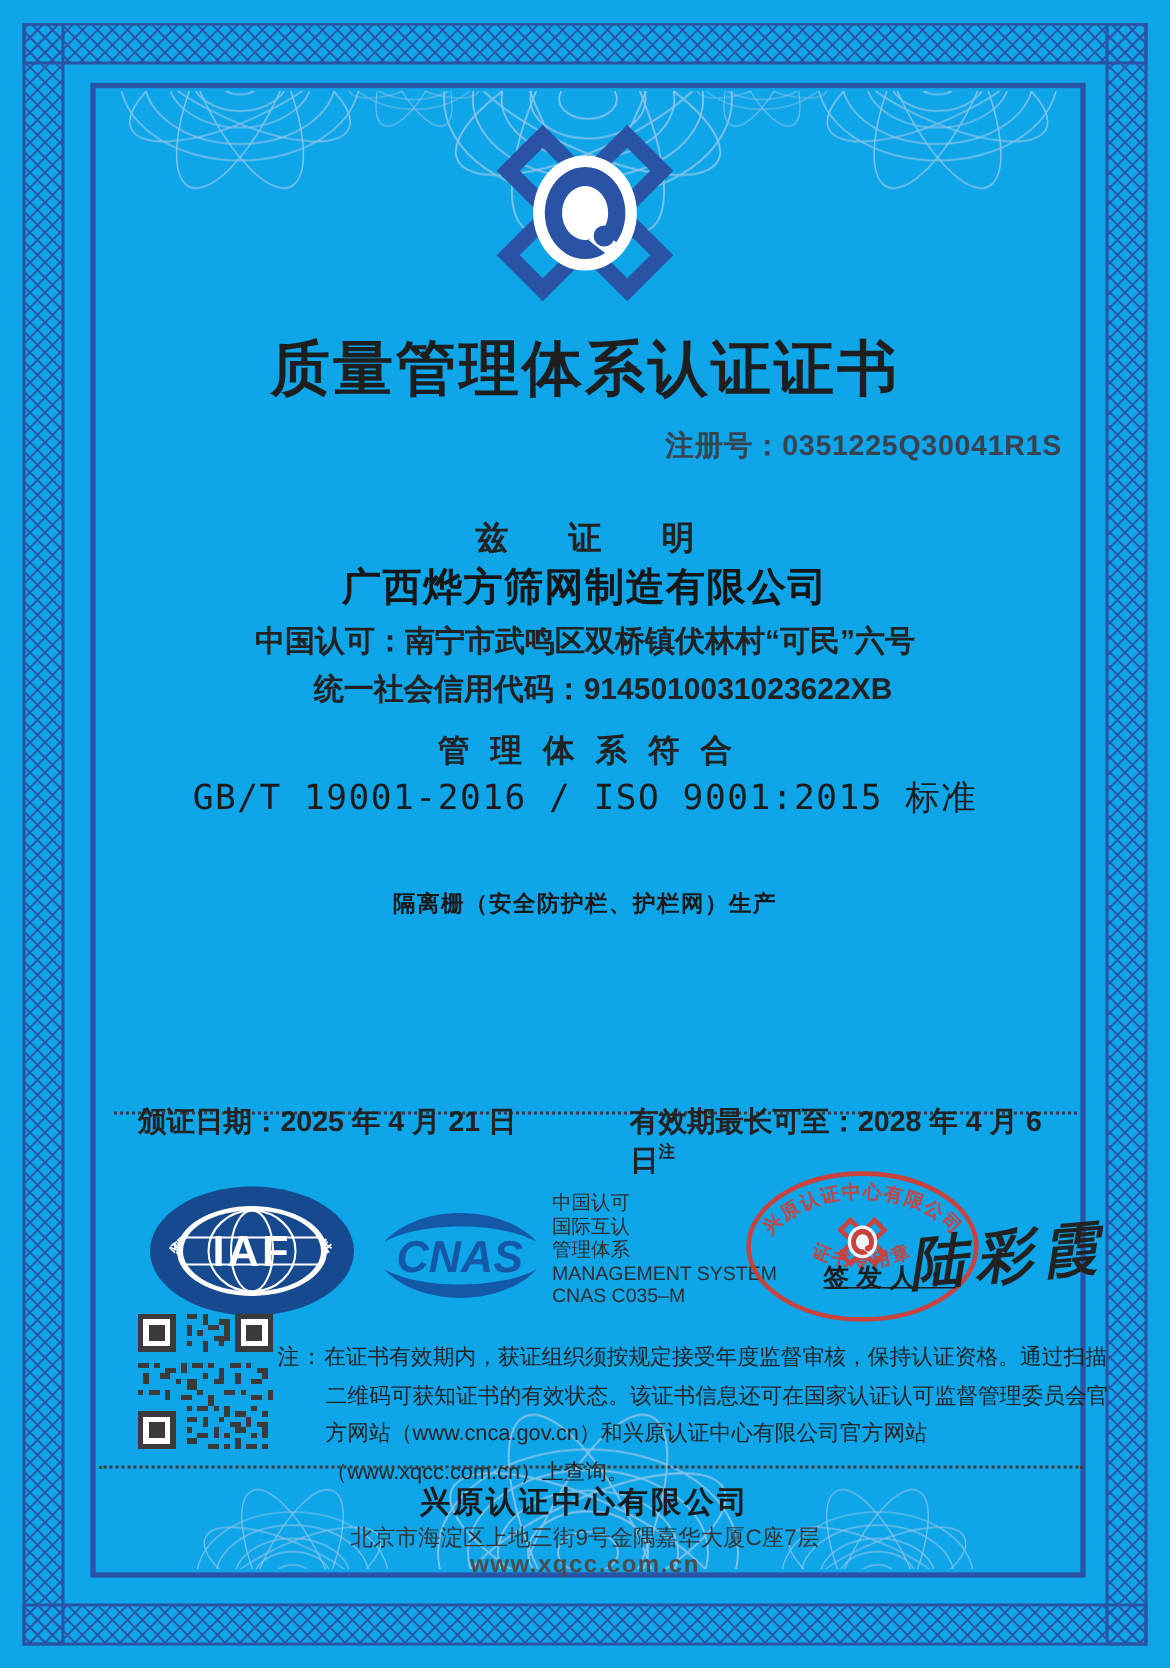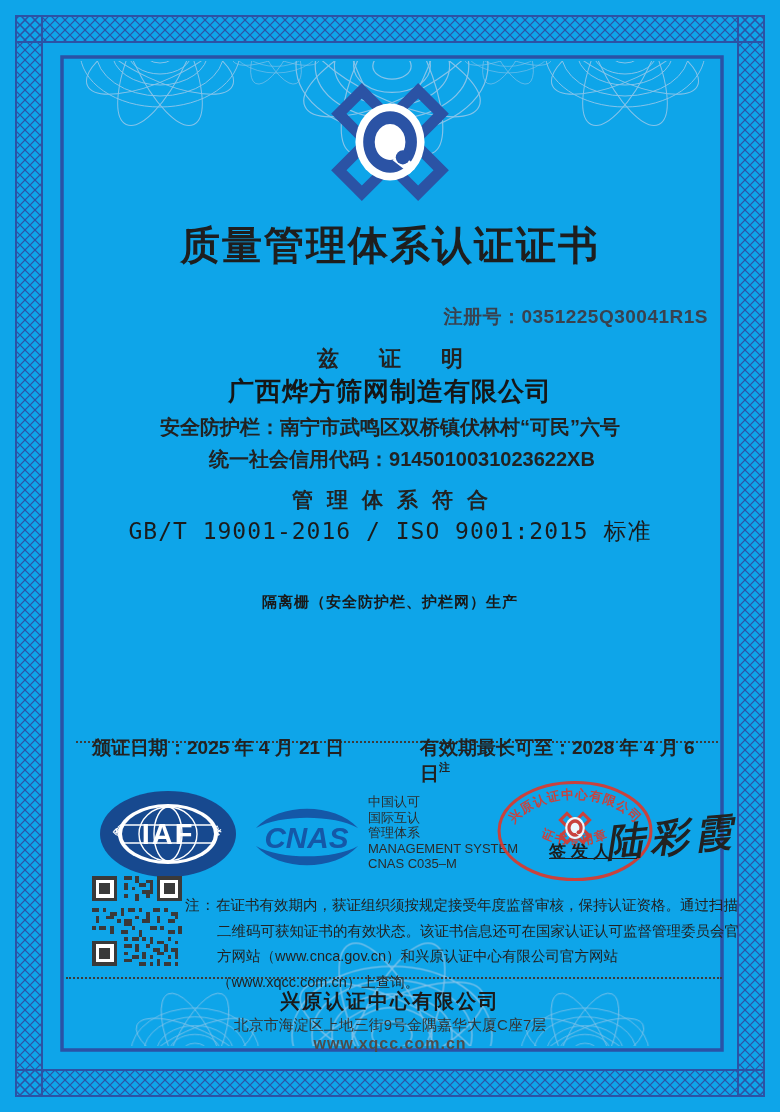--- a/index.html
+++ b/index.html
@@ -3,21 +3,21 @@
 <meta charset="utf-8">
 <style>
   html,body{margin:0;padding:0;background:#fff;}
   .page{position:relative;width:780px;height:1112px;background:#0ea5e9;overflow:hidden;
         font-family:"Liberation Sans",sans-serif;color:#1c1c1c;}
   .abs{position:absolute;}
   .center{left:0;right:0;text-align:center;}
 
   
   .title{top:218px;font-size:40px;font-weight:700;letter-spacing:2px;color:#1e1e1e;}
-  .reg-line{top:304px;right:72px;font-size:19px;font-weight:700;color:#39424f;letter-spacing:.5px;}
+  .reg-line{top:284px;right:72px;font-size:19px;font-weight:700;color:#39424f;letter-spacing:.5px;}
   .certify{top:344px;font-size:22px;font-weight:700;letter-spacing:40px;text-indent:40px;color:#222;}
   .company{top:374px;font-size:26px;font-weight:700;letter-spacing:1px;color:#161616;}
   .addr{top:414px;font-size:20px;font-weight:600;color:#222;}
   .credit{top:446px;font-size:20px;font-weight:600;color:#222;margin-left:24px;}
   .conf{top:486px;font-size:21px;font-weight:600;letter-spacing:14px;text-indent:14px;color:#222;}
   .std{top:516px;font-size:23px;font-weight:400;font-family:"DejaVu Sans Mono","Liberation Sans",monospace;
        letter-spacing:1px;color:#1b1b1b;}
   .scope-h{top:558px;font-size:20px;font-weight:600;letter-spacing:2px;color:#222;}
   .scope{top:593px;font-size:15px;font-weight:700;letter-spacing:1px;color:#191919;}
   .site{top:640px;font-size:18px;font-weight:700;color:#222;}
@@ -116,21 +116,21 @@
 
   <div class="abs reg-line">
     <span>注册号：</span><span>0351225Q30041R1S</span>
   </div>
 
   <div class="abs center certify">兹证明</div>
 
   <div class="abs center company">广西烨方筛网制造有限公司</div>
 
   <div class="abs center addr">
-    <span>安全防护栏：</span><span>南宁市武鸣区双桥镇伏林村“可民”六号</span>
+    <span>中国认可：</span><span>南宁市武鸣区双桥镇伏林村“可民”六号</span>
   </div>
 
   <div class="abs center credit">
     <span>统一社会信用代码：</span><span>9145010031023622XB</span>
   </div>
 
   <div class="abs center conf">管理体系符合</div>
 
   <div class="abs center std">GB/T 19001-2016 / ISO 9001:2015 标准</div>
 

